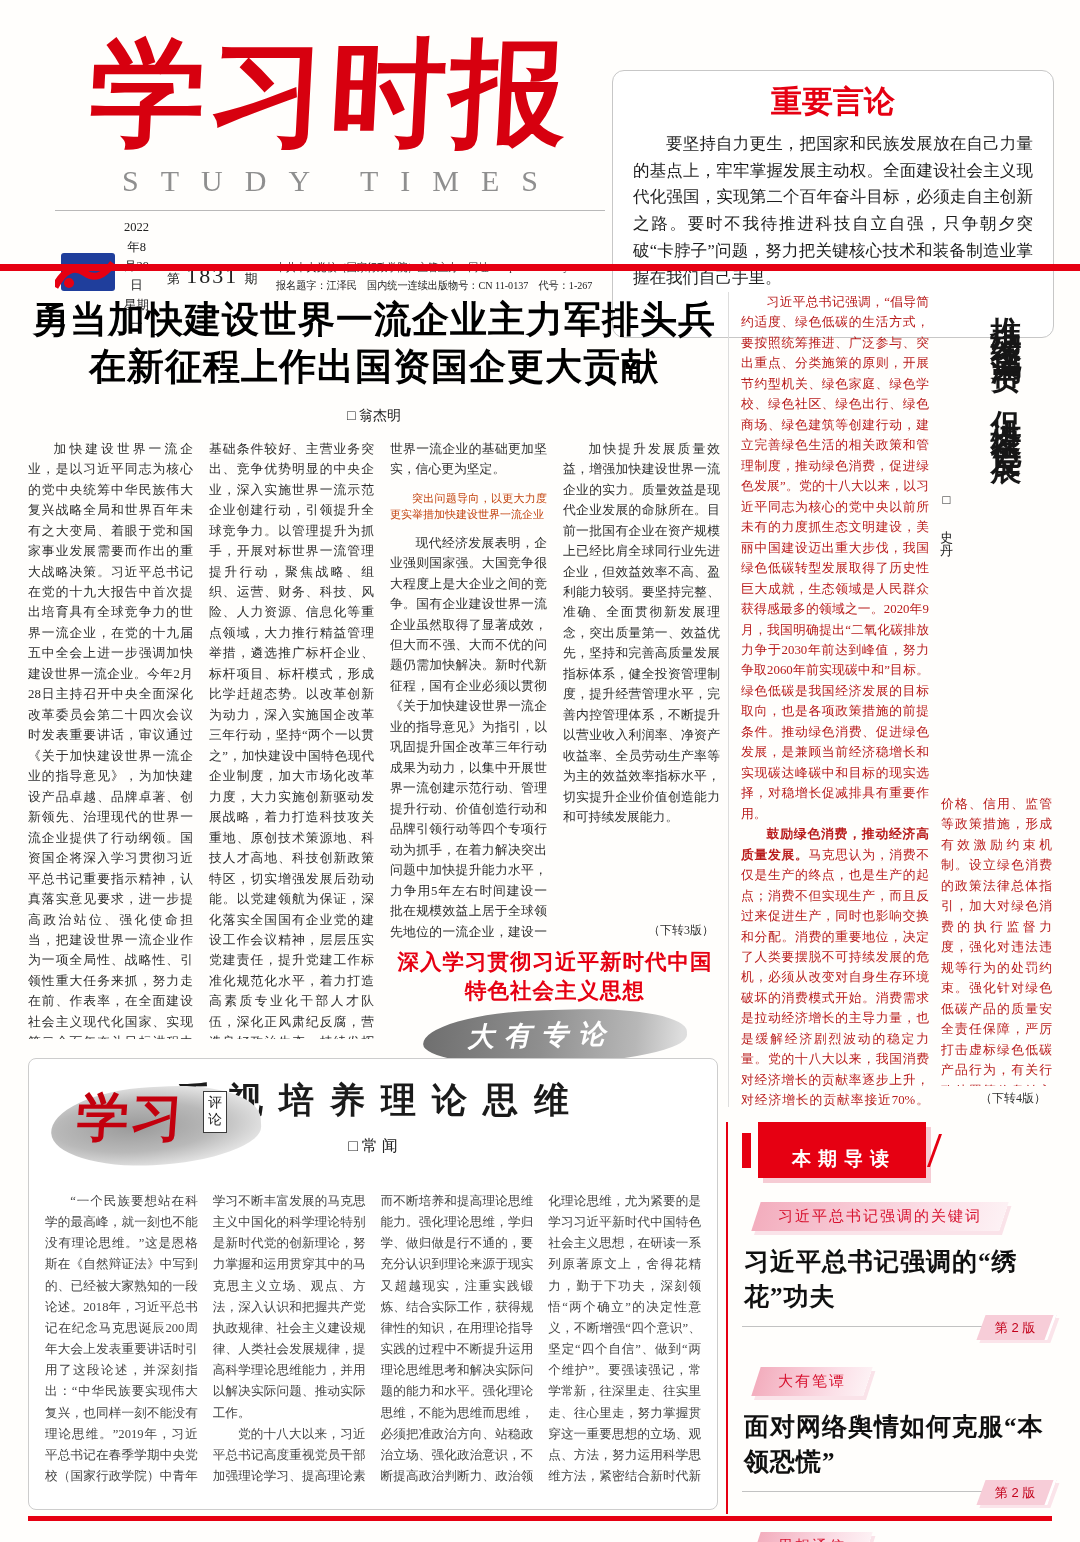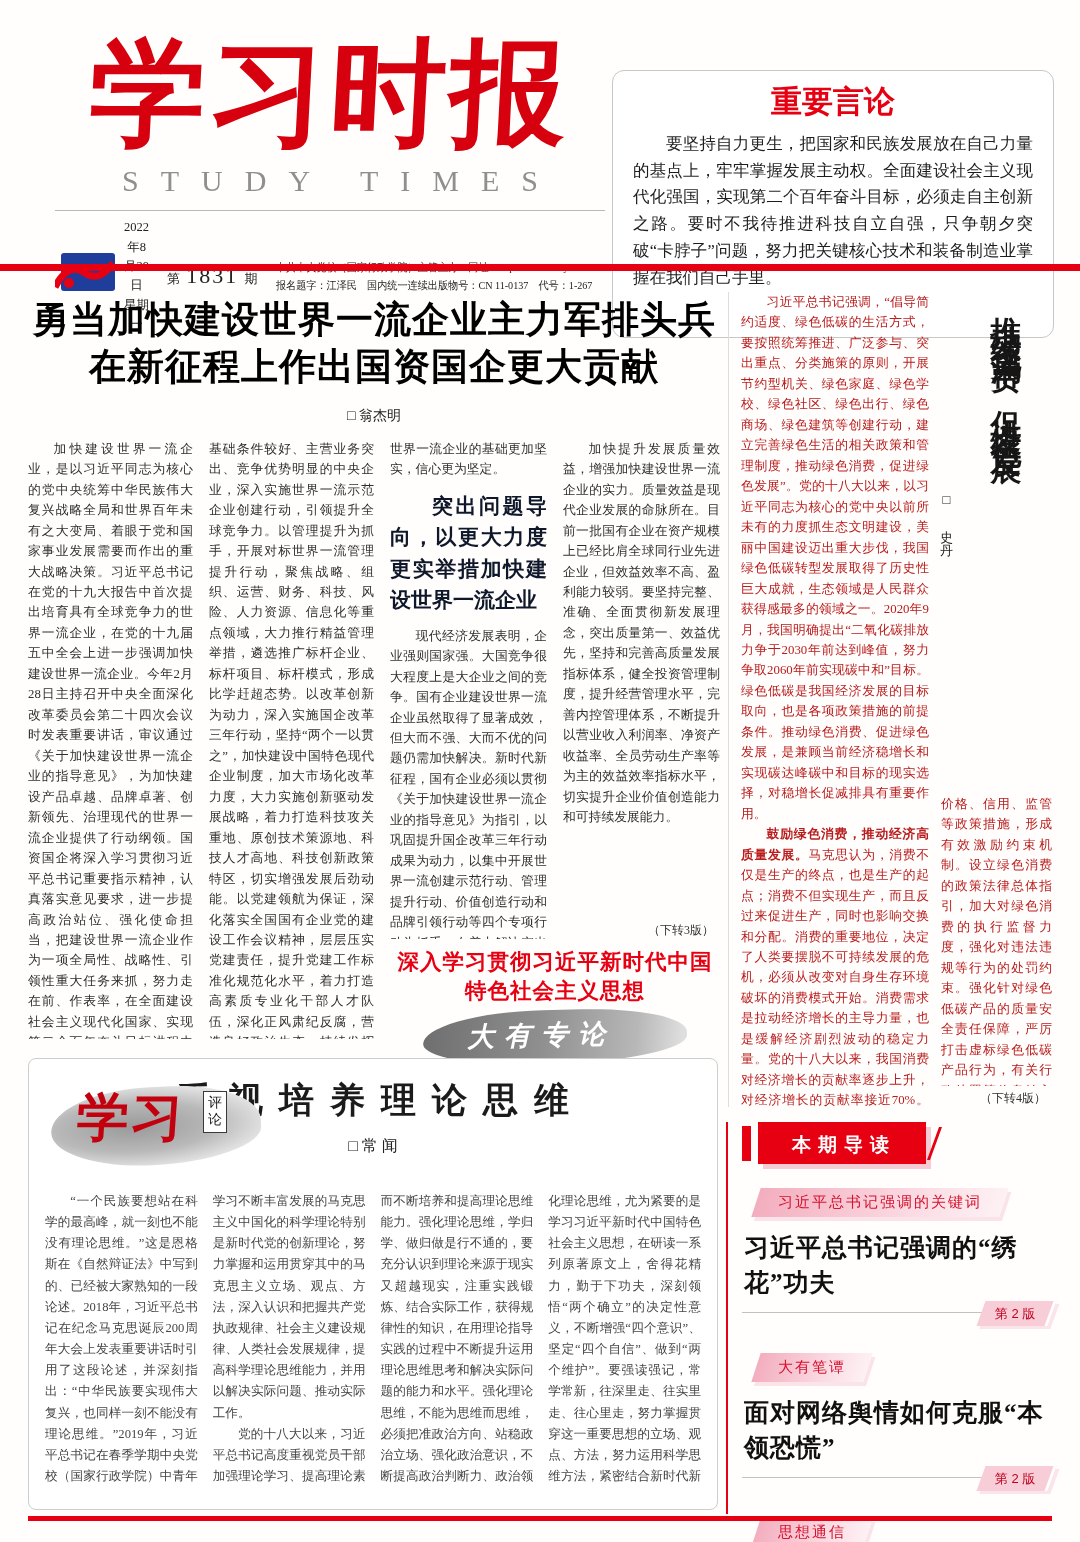--- a/index.html
+++ b/index.html
@@ -27,22 +27,22 @@
 
   
   .main-article{position:absolute;left:28px;top:296px;width:692px;}
   .m-headline{font-family:"Liberation Sans",sans-serif;font-weight:900;font-size:37px;line-height:1.28;
               text-align:center;color:#000;letter-spacing:1px;margin:0;}
   .m-byline{text-align:center;font-size:14px;color:#222;margin:16px 0 14px;}
   .main-cols{display:flex;gap:16px;height:600px;}
   .mc{flex:1;overflow:hidden;}
   .mc p{margin:0;text-indent:2em;font-size:12.8px;line-height:1.6;text-align:justify;color:#2f2f2f;}
   .mc p.noindent{text-indent:0;}
-  .m-subhead{font-family:"Liberation Sans",sans-serif;font-weight:700;font-size:21px;line-height:1.5;
-             color:#0f172a;margin:10px 0;text-indent:2em;text-align:justify;}
+  .m-subhead{font-family:"Liberation Sans",sans-serif;font-weight:400;font-size:11px;line-height:1.5;
+             color:#c2410c;margin:10px 0;text-indent:2em;text-align:justify;}
   .mc-right{flex:2;display:flex;flex-direction:column;}
   .mc-right-cols{display:flex;gap:16px;flex:1;min-height:0;}
   .mc-flex{display:flex;flex-direction:column;}
   .mc-flex .clip{flex:1;overflow:hidden;}
   .continued{text-align:right;font-size:12px;color:#2f2f2f;padding:4px 6px 0 0;}
   .banner{height:100px;text-align:center;padding-top:8px;box-sizing:border-box;}
   .banner-line{color:#e60012;font-family:"Liberation Sans",sans-serif;font-weight:900;font-size:21.5px;letter-spacing:1px;}
   .banner-stamp{display:inline-block;margin-top:5px;padding:7px 72px 11px 44px;transform:rotate(-1.5deg);
                 background:linear-gradient(97deg,#6e6e6e 0%,#8f8f8f 45%,#b7b7b7 80%,#dedede 97%);
                 border-radius:48% 42% 55% 45%/60% 48% 50% 45%;}
@@ -82,21 +82,21 @@
   .cc{flex:1;overflow:hidden;}
   .cc p{margin:0;text-indent:2em;font-size:12.6px;line-height:1.68;text-align:justify;color:#454545;}
   .cc p.noindent{text-indent:0;}
 
   
   .d-leftline{position:absolute;left:726px;top:1122px;width:2px;height:392px;background:#e60012;}
   .digest{position:absolute;left:742px;top:1122px;width:312px;height:392px;}
   .d-title-row{display:flex;align-items:center;gap:7px;}
   .d-bar{width:9px;height:35px;background:#e60012;}
   .d-title{background:#e60012;color:#fff;font-family:"Liberation Sans",sans-serif;font-weight:800;
-           font-size:19px;letter-spacing:7px;padding:10px 30px 6px 34px;box-shadow:5px 5px 0 #f6ccd4;}
+           font-size:19px;letter-spacing:7px;padding:24px 30px 6px 34px;box-shadow:5px 5px 0 #f6ccd4;}
   .d-slash{width:5px;height:33px;border-left:3px solid #e60012;transform:skewX(-20deg);}
   .d-item{margin-top:24px;}
   .d-tag{display:inline-block;margin-left:14px;transform:skewX(-18deg);
          background:linear-gradient(90deg,#f3aebe 0%,#fbdfe7 70%,#fdf1f4 100%);
          box-shadow:4px 4px 0 #fae3e9;padding:5px 22px;}
   .d-tag span{display:inline-block;transform:skewX(18deg);color:#d7112e;
               font-family:"Liberation Sans",sans-serif;font-size:15px;letter-spacing:2px;}
   .d-head{font-size:25px;font-weight:900;color:#101010;line-height:1.4;margin:13px 0 12px 2px;
           letter-spacing:1px;white-space:pre-line;}
   .d-pageline{position:relative;border-top:1.5px solid #c2c2c2;height:16px;}

